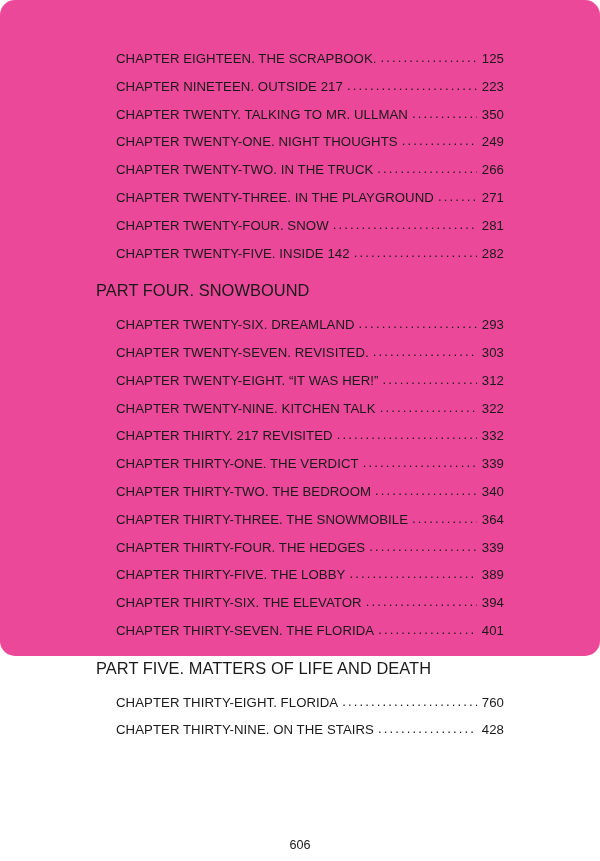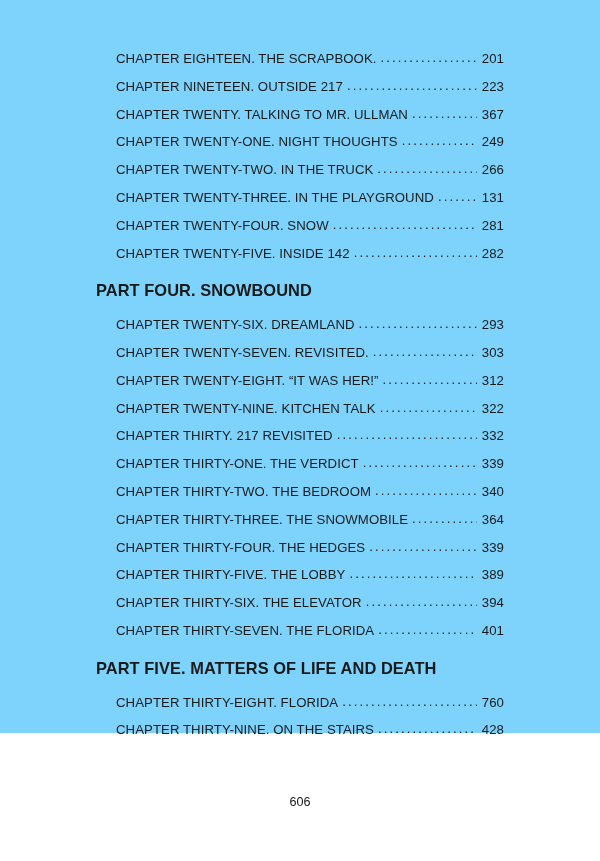--- a/index.html
+++ b/index.html
@@ -10,24 +10,25 @@
   body {
     width: 600px;
     height: 861px;
     font-family: "Liberation Sans", sans-serif;
     color: #1a1a1a;
     -webkit-font-smoothing: antialiased;
   }
   .page {
     position: relative;
     width: 600px;
-    height: 733px;
+    height: 656px;
     box-sizing: border-box;
     padding: 52px 96px 0 96px;
-    background: #7dd3fc;
+    background: #ec4899;
+    border-radius: 15px;
   }
   .toc {
     display: block;
   }
   .entry {
     display: flex;
     align-items: baseline;
     font-size: 13.2px;
     letter-spacing: 0.005em;
     line-height: 1;
@@ -48,79 +49,79 @@
     letter-spacing: 2.1px;
     transform: translateY(-1px);
   }
   .entry .page-num {
     flex: 0 0 auto;
     text-align: right;
     min-width: 24px;
   }
   .part-head {
     font-size: 16.4px;
-    font-weight: bold;
+    font-weight: normal;
     letter-spacing: 0.004em;
     margin: 0 0 18px 0;
     padding-top: 7px;
     line-height: 1.15;
   }
   .group {
     margin: 0;
   }
   .group.after-head {
     margin-top: 0;
   }
   .folio {
     position: absolute;
     left: 0;
     right: 0;
-    top: 795px;
+    top: 838px;
     text-align: center;
     font-size: 12.6px;
     color: #1a1a1a;
   }
 </style>
 </head>
 <body>
 
 <div class="page">
 
   <div class="toc">
 
     <div class="group">
       <div class="entry">
         <span class="title">CHAPTER EIGHTEEN. THE SCRAPBOOK.</span>
         <span class="leader">................................................</span>
-        <span class="page-num">201</span>
+        <span class="page-num">125</span>
       </div>
       <div class="entry">
         <span class="title">CHAPTER NINETEEN. OUTSIDE 217</span>
         <span class="leader">................................................</span>
         <span class="page-num">223</span>
       </div>
       <div class="entry">
         <span class="title">CHAPTER TWENTY. TALKING TO MR. ULLMAN</span>
         <span class="leader">................................................</span>
-        <span class="page-num">367</span>
+        <span class="page-num">350</span>
       </div>
       <div class="entry">
         <span class="title">CHAPTER TWENTY-ONE. NIGHT THOUGHTS</span>
         <span class="leader">................................................</span>
         <span class="page-num">249</span>
       </div>
       <div class="entry">
         <span class="title">CHAPTER TWENTY-TWO. IN THE TRUCK</span>
         <span class="leader">................................................</span>
         <span class="page-num">266</span>
       </div>
       <div class="entry">
         <span class="title">CHAPTER TWENTY-THREE. IN THE PLAYGROUND</span>
         <span class="leader">................................................</span>
-        <span class="page-num">131</span>
+        <span class="page-num">271</span>
       </div>
       <div class="entry">
         <span class="title">CHAPTER TWENTY-FOUR. SNOW</span>
         <span class="leader">................................................</span>
         <span class="page-num">281</span>
       </div>
       <div class="entry">
         <span class="title">CHAPTER TWENTY-FIVE. INSIDE 142</span>
         <span class="leader">................................................</span>
         <span class="page-num">282</span>

